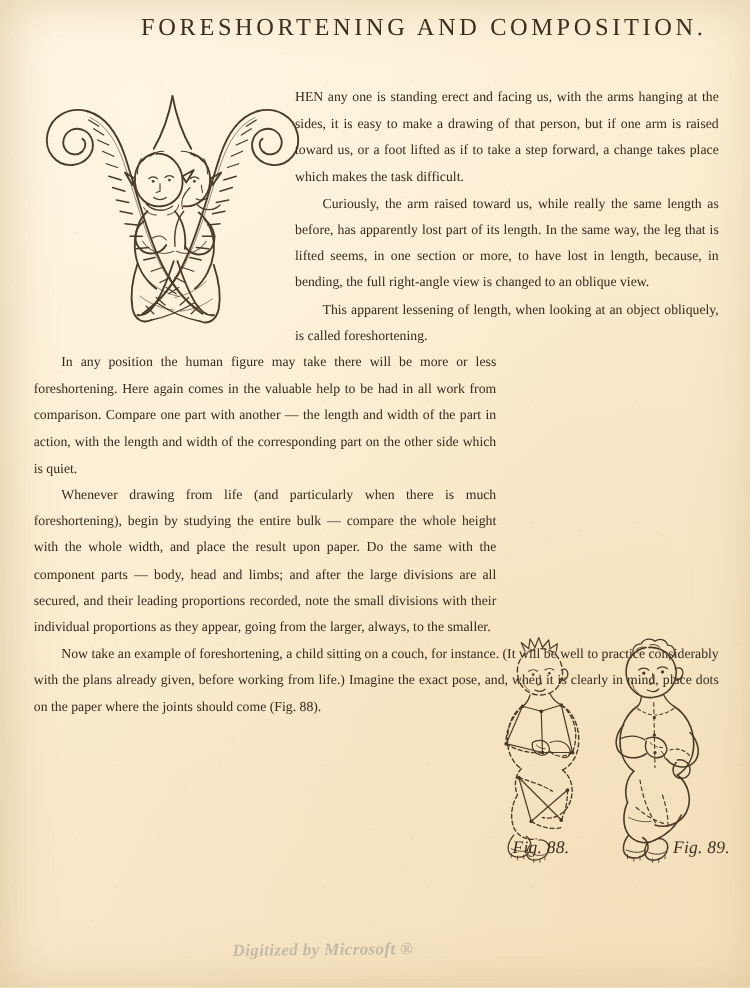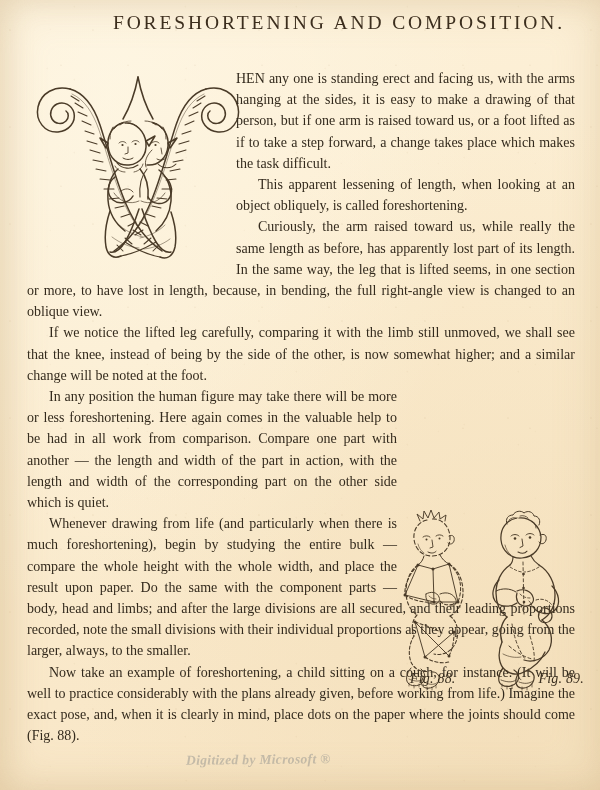--- a/index.html
+++ b/index.html
@@ -39,21 +39,21 @@
     white-space: nowrap;
     padding-left: 39px;
   }
 
   
   .body-text {
     position: absolute;
     left: 27px;
     top: 68px;
     width: 548px;
-    font-size: 14px;
+    font-size: 11px;
     line-height: 21.2px;
     text-align: justify;
     text-justify: inter-word;
     color: #332a1d;
   }
   .body-text p {
     margin: 0;
     text-indent: 22px;
     hyphens: none;
   }
@@ -270,23 +270,22 @@
         <path d="M138,194 C127,192 115,187 103,179" stroke-width="1.1"></path>
         <path d="M143,162 c-7,7 -16,11 -25,13" stroke-width="0.7" opacity="0.7"></path>
         <path d="M148,176 c-8,6 -17,9 -26,10" stroke-width="0.7" opacity="0.7"></path>
       </g>
     </svg>
   </div>
 
   <div class="body-text">
     <div class="initial-float"></div>
     <p class="noindent">HEN any one is standing erect and facing us, with the arms hanging at the sides, it is easy to make a drawing of that person, but if one arm is raised toward us, or a foot lifted as if to take a step forward, a change takes place which makes the task difficult.</p>
+    <p>Curiously, the arm raised toward us, while really the same length as before, has apparently lost part of its length. In the same way, the leg that is lifted seems, in one section or more, to have lost in length, because, in bending, the full right-angle view is changed to an oblique view.</p>
     <p>This apparent lessening of length, when looking at an object obliquely, is called foreshortening.</p>
-    <p>Curiously, the arm raised toward us, while really the same length as before, has apparently lost part of its length. In the same way, the leg that is lifted seems, in one section or more, to have lost in length, because, in bending, the full right-angle view is changed to an oblique view.</p>
-    <p>If we notice the lifted leg carefully, comparing it with the limb still unmoved, we shall see that the knee, instead of being by the side of the other, is now somewhat higher; and a similar change will be noted at the foot.</p>
     <div class="figure-float"></div>
     <p>In any position the human figure may take there will be more or less foreshortening. Here again comes in the valuable help to be had in all work from comparison. Compare one part with another — the length and width of the part in action, with the length and width of the corresponding part on the other side which is quiet.</p>
     <p>Whenever drawing from life (and particularly when there is much foreshortening), begin by studying the entire bulk — compare the whole height with the whole width, and place the result upon paper. Do the same with the component parts — body, head and limbs; and after the large divisions are all secured, and their leading proportions recorded, note the small divisions with their individual proportions as they appear, going from the larger, always, to the smaller.</p>
     <p>Now take an example of foreshortening, a child sitting on a couch, for instance. (It will be well to practice considerably with the plans already given, before working from life.) Imagine the exact pose, and, when it is clearly in mind, place dots on the paper where the joints should come (Fig. 88).</p>
   </div>
 
   <div class="figures">
     <svg width="184" height="198" viewBox="0 0 184 198" xmlns="http://www.w3.org/2000/svg">
 
       <g fill="none" stroke="#4a3b28" stroke-linecap="round" stroke-linejoin="round">

